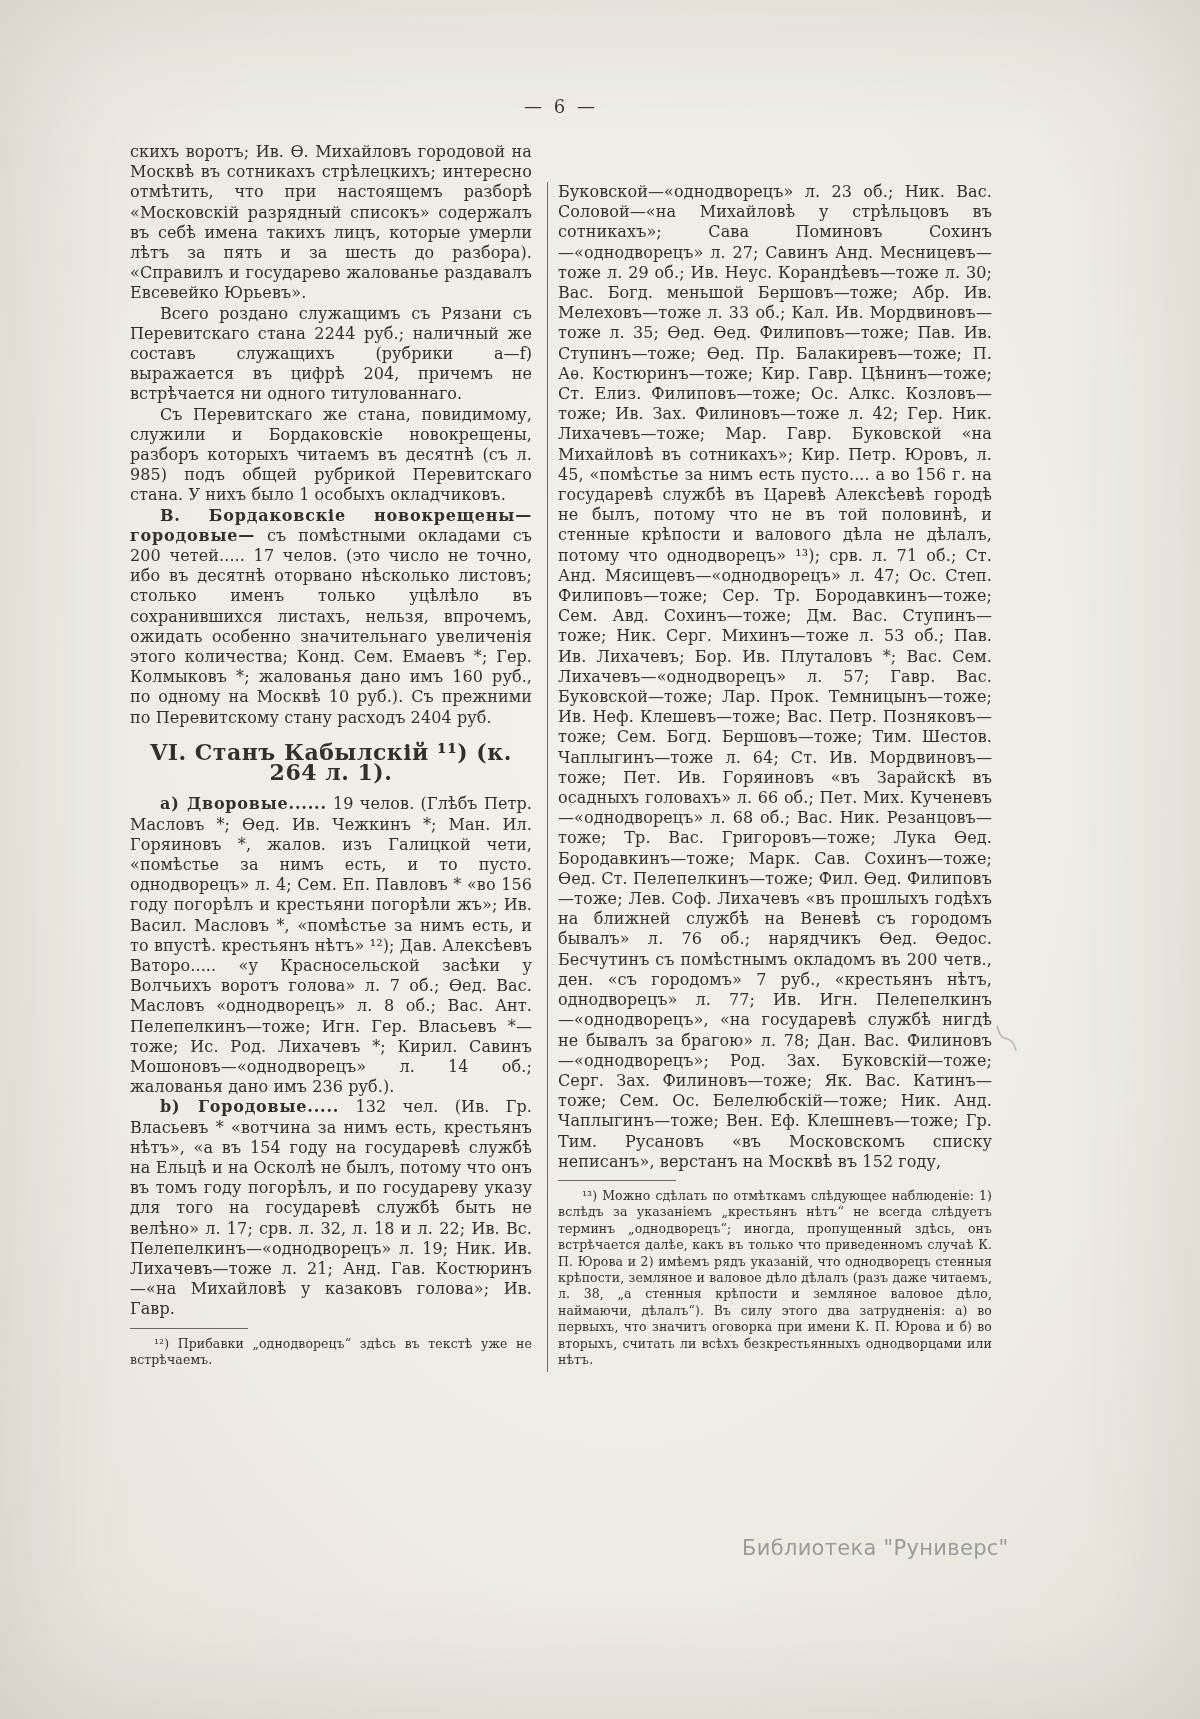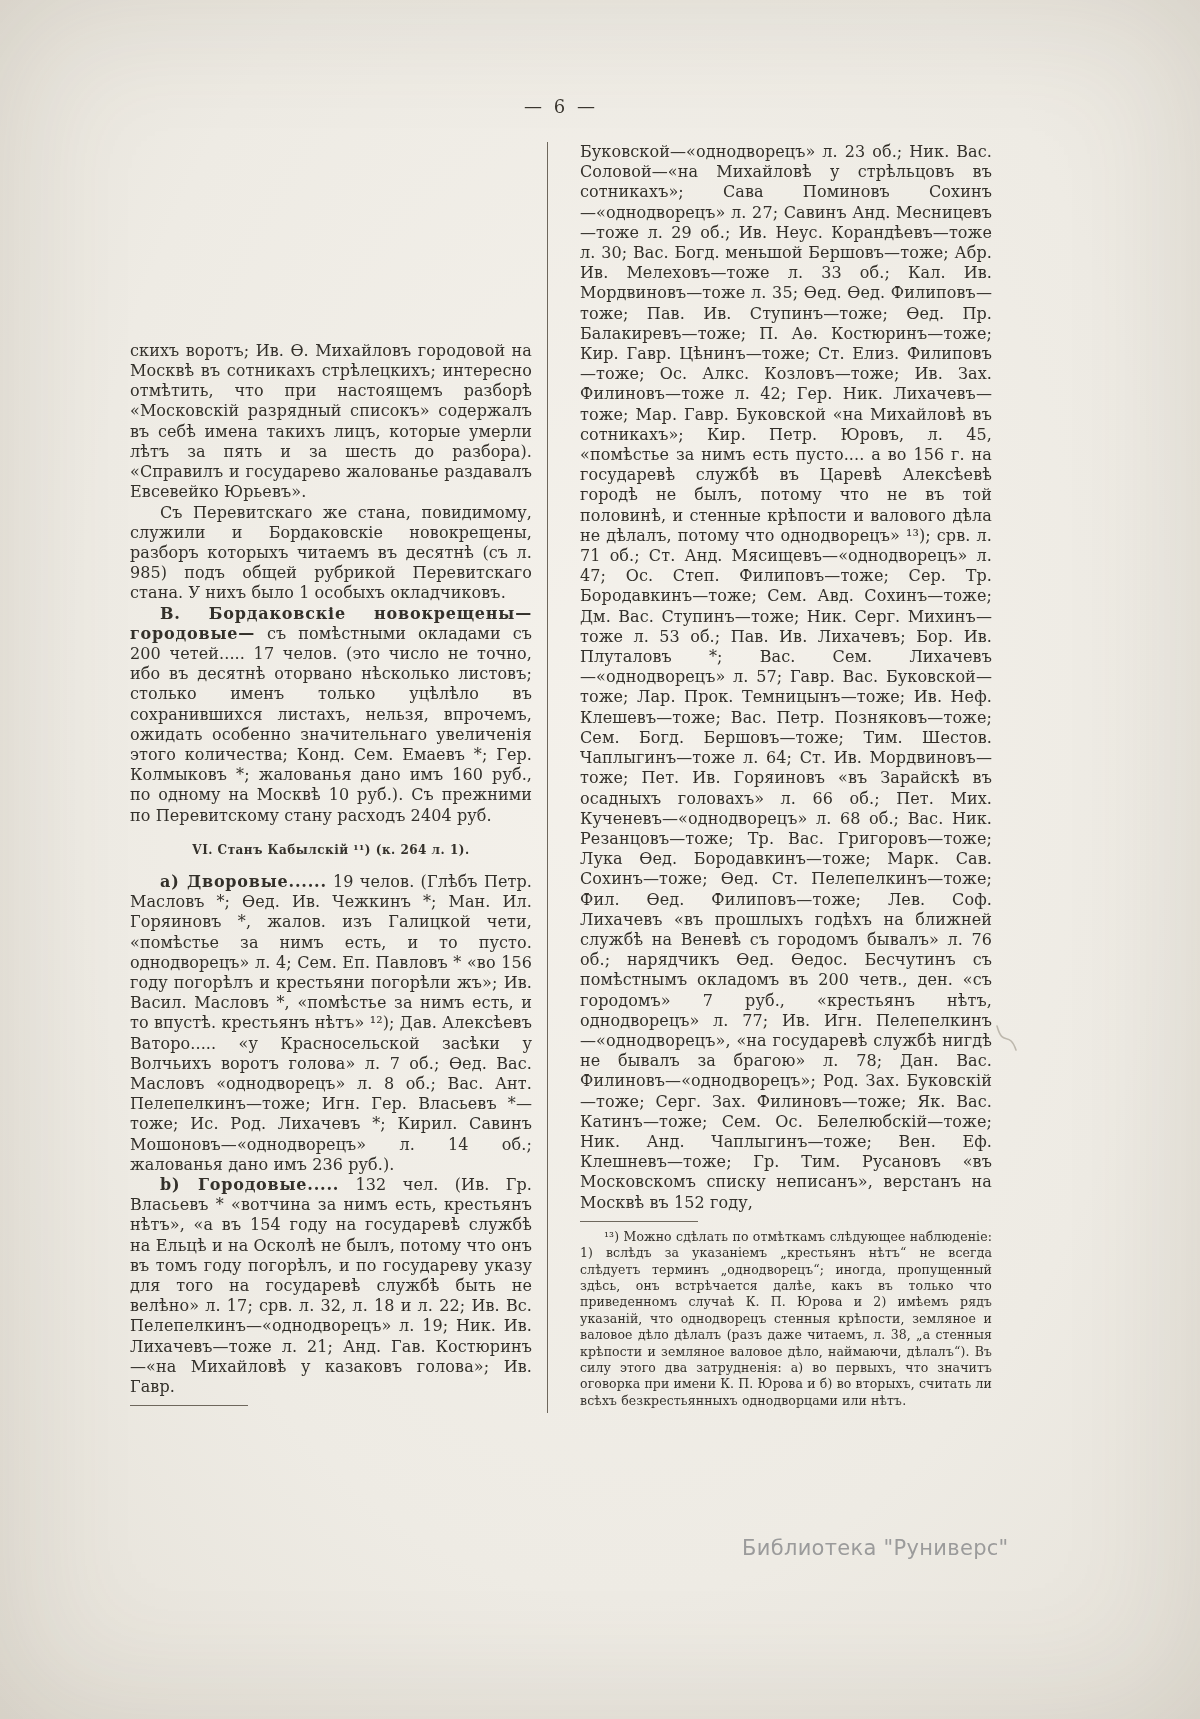--- a/index.html
+++ b/index.html
@@ -39,33 +39,33 @@
     align-items: flex-end;
   }
 
   .col {
     text-align: justify;
     font-size: 16px;
     line-height: 20.2px;
     letter-spacing: 0.1px;
   }
   .col-left  { width: 417px; padding-right: 15px; }
-  .col-right { width: 445px; padding-left: 32px; border-left: 1px solid #6e675c; }
+  .col-right { width: 445px; padding-left: 10px; border-left: 1px solid #6e675c; }
 
   .para { margin: 0; text-indent: 30px; }
   .para.no-indent { text-indent: 0; }
 
   .lead-bold { font-weight: bold; letter-spacing: 0.8px; margin-top: 20px; }
 
   .section-heading {
     margin: 14px 0 12px;
     text-align: center;
     text-indent: 0;
     font-weight: bold;
-    font-size: 12px;
+    font-size: 22px;
     letter-spacing: 0.5px;
   }
 
   .footnotes { margin-top: 0; font-size: 12.5px; line-height: 16.4px; }
   .fn-rule {
     width: 118px;
     border: none;
     border-top: 1px solid #6e675c;
     margin: 8px 0 7px 0;
   }
@@ -92,28 +92,30 @@
 <body>
 
 <div class="page">
 
   <div class="page-number">— 6 —</div>
 
   <div class="columns">
 
     <div class="col col-left">
       <p class="para no-indent">скихъ воротъ; Ив. Ѳ. Михайловъ городовой на Москвѣ въ сотникахъ стрѣлецкихъ; интересно отмѣтить, что при настоящемъ разборѣ «Московскій разрядный списокъ» содержалъ въ себѣ имена такихъ лицъ, которые умерли лѣтъ за пять и за шесть до разбора). «Справилъ и государево жалованье раздавалъ Евсевейко Юрьевъ».</p>
+      <p class="para">Всего роздано служащимъ съ Рязани съ Перевитскаго стана 2244 руб.; наличный же составъ служащихъ (рубрики а—f) выражается въ цифрѣ 204, причемъ не встрѣчается ни одного титулованнаго.</p>
       <p class="para">Съ Перевитскаго же стана, повидимому, служили и Бордаковскіе новокрещены, разборъ которыхъ читаемъ въ десятнѣ (съ л. 985) подъ общей рубрикой Перевитскаго стана. У нихъ было 1 особыхъ окладчиковъ.</p>
       <p class="para"><span class="lead-bold">В. Бордаковскіе новокрещены—городовые—</span> <span>съ помѣстными окладами съ 200 четей..... 17 челов. (это число не точно, ибо въ десятнѣ оторвано нѣсколько листовъ; столько именъ только уцѣлѣло въ сохранившихся листахъ, нельзя, впрочемъ, ожидать особенно значительнаго увеличенія этого количества; Конд. Сем. Емаевъ *; Гер. Колмыковъ *; жалованья дано имъ 160 руб., по одному на Москвѣ 10 руб.). Съ прежними по Перевитскому стану расходъ 2404 руб.</span></p>
       <p class="section-heading">VI. Станъ Кабылскій ¹¹) (к. 264 л. 1).</p>
       <p class="para"><span class="lead-bold">а) Дворовые......</span> <span>19 челов. (Глѣбъ Петр. Масловъ *; Ѳед. Ив. Чежкинъ *; Ман. Ил. Горяиновъ *, жалов. изъ Галицкой чети, «помѣстье за нимъ есть, и то пусто. однодворецъ» л. 4; Сем. Еп. Павловъ * «во 156 году погорѣлъ и крестьяни погорѣли жъ»; Ив. Васил. Масловъ *, «помѣстье за нимъ есть, и то впустѣ. крестьянъ нѣтъ» ¹²); Дав. Алексѣевъ Ваторо..... «у Красносельской засѣки у Волчьихъ воротъ голова» л. 7 об.; Ѳед. Вас. Масловъ «однодворецъ» л. 8 об.; Вас. Ант. Пелепелкинъ—тоже; Игн. Гер. Власьевъ *—тоже; Ис. Род. Лихачевъ *; Кирил. Савинъ Мошоновъ—«однодворецъ» л. 14 об.; жалованья дано имъ 236 руб.).</span></p>
       <p class="para"><span class="lead-bold">b) Городовые.....</span> <span>132 чел. (Ив. Гр. Власьевъ * «вотчина за нимъ есть, крестьянъ нѣтъ», «а въ 154 году на государевѣ службѣ на Ельцѣ и на Осколѣ не былъ, потому что онъ въ томъ году погорѣлъ, и по государеву указу для того на государевѣ службѣ быть не велѣно» л. 17; срв. л. 32, л. 18 и л. 22; Ив. Вс. Пелепелкинъ—«однодворецъ» л. 19; Ник. Ив. Лихачевъ—тоже л. 21; Анд. Гав. Костюринъ—«на Михайловѣ у казаковъ голова»; Ив. Гавр.</span></p>
 
       <div class="footnotes">
         <hr class="fn-rule">
+        <p class="footnote">¹²) Прибавки „однодворецъ“ здѣсь въ текстѣ уже не встрѣчаемъ.</p>
       </div>
     </div>
 
     <div class="col col-right">
       <p class="para no-indent">Буковской—«однодворецъ» л. 23 об.; Ник. Вас. Соловой—«на Михайловѣ у стрѣльцовъ въ сотникахъ»; Сава Поминовъ Сохинъ—«однодворецъ» л. 27; Савинъ Анд. Месницевъ—тоже л. 29 об.; Ив. Неус. Корандѣевъ—тоже л. 30; Вас. Богд. меньшой Бершовъ—тоже; Абр. Ив. Мелеховъ—тоже л. 33 об.; Кал. Ив. Мордвиновъ—тоже л. 35; Ѳед. Ѳед. Филиповъ—тоже; Пав. Ив. Ступинъ—тоже; Ѳед. Пр. Балакиревъ—тоже; П. Аѳ. Костюринъ—тоже; Кир. Гавр. Цѣнинъ—тоже; Ст. Елиз. Филиповъ—тоже; Ос. Алкс. Козловъ—тоже; Ив. Зах. Филиновъ—тоже л. 42; Гер. Ник. Лихачевъ—тоже; Мар. Гавр. Буковской «на Михайловѣ въ сотникахъ»; Кир. Петр. Юровъ, л. 45, «помѣстье за нимъ есть пусто.... а во 156 г. на государевѣ службѣ въ Царевѣ Алексѣевѣ городѣ не былъ, потому что не въ той половинѣ, и стенные крѣпости и валового дѣла не дѣлалъ, потому что однодворецъ» ¹³); срв. л. 71 об.; Ст. Анд. Мясищевъ—«однодворецъ» л. 47; Ос. Степ. Филиповъ—тоже; Сер. Тр. Бородавкинъ—тоже; Сем. Авд. Сохинъ—тоже; Дм. Вас. Ступинъ—тоже; Ник. Серг. Михинъ—тоже л. 53 об.; Пав. Ив. Лихачевъ; Бор. Ив. Плуталовъ *; Вас. Сем. Лихачевъ—«однодворецъ» л. 57; Гавр. Вас. Буковской—тоже; Лар. Прок. Темницынъ—тоже; Ив. Неф. Клешевъ—тоже; Вас. Петр. Позняковъ—тоже; Сем. Богд. Бершовъ—тоже; Тим. Шестов. Чаплыгинъ—тоже л. 64; Ст. Ив. Мордвиновъ—тоже; Пет. Ив. Горяиновъ «въ Зарайскѣ въ осадныхъ головахъ» л. 66 об.; Пет. Мих. Кученевъ—«однодворецъ» л. 68 об.; Вас. Ник. Резанцовъ—тоже; Тр. Вас. Григоровъ—тоже; Лука Ѳед. Бородавкинъ—тоже; Марк. Сав. Сохинъ—тоже; Ѳед. Ст. Пелепелкинъ—тоже; Фил. Ѳед. Филиповъ—тоже; Лев. Соф. Лихачевъ «въ прошлыхъ годѣхъ на ближней службѣ на Веневѣ съ городомъ бывалъ» л. 76 об.; нарядчикъ Ѳед. Ѳедос. Бесчутинъ съ помѣстнымъ окладомъ въ 200 четв., ден. «съ городомъ» 7 руб., «крестьянъ нѣтъ, однодворецъ» л. 77; Ив. Игн. Пелепелкинъ—«однодворецъ», «на государевѣ службѣ нигдѣ не бывалъ за брагою» л. 78; Дан. Вас. Филиновъ—«однодворецъ»; Род. Зах. Буковскій—тоже; Серг. Зах. Филиновъ—тоже; Як. Вас. Катинъ—тоже; Сем. Ос. Белелюбскій—тоже; Ник. Анд. Чаплыгинъ—тоже; Вен. Еф. Клешневъ—тоже; Гр. Тим. Русановъ «въ Московскомъ списку неписанъ», верстанъ на Москвѣ въ 152 году,</p>
 
       <div class="footnotes">
         <hr class="fn-rule">
         <p class="footnote">¹³) Можно сдѣлать по отмѣткамъ слѣдующее наблюденіе: 1) вслѣдъ за указаніемъ „крестьянъ нѣтъ“ не всегда слѣдуетъ терминъ „однодворецъ“; иногда, пропущенный здѣсь, онъ встрѣчается далѣе, какъ въ только что приведенномъ случаѣ К. П. Юрова и 2) имѣемъ рядъ указаній, что однодворецъ стенныя крѣпости, земляное и валовое дѣло дѣлалъ (разъ даже читаемъ, л. 38, „а стенныя крѣпости и земляное валовое дѣло, наймаючи, дѣлалъ“). Въ силу этого два затрудненія: а) во первыхъ, что значитъ оговорка при имени К. П. Юрова и б) во вторыхъ, считать ли всѣхъ безкрестьянныхъ однодворцами или нѣтъ.</p>
       </div>

